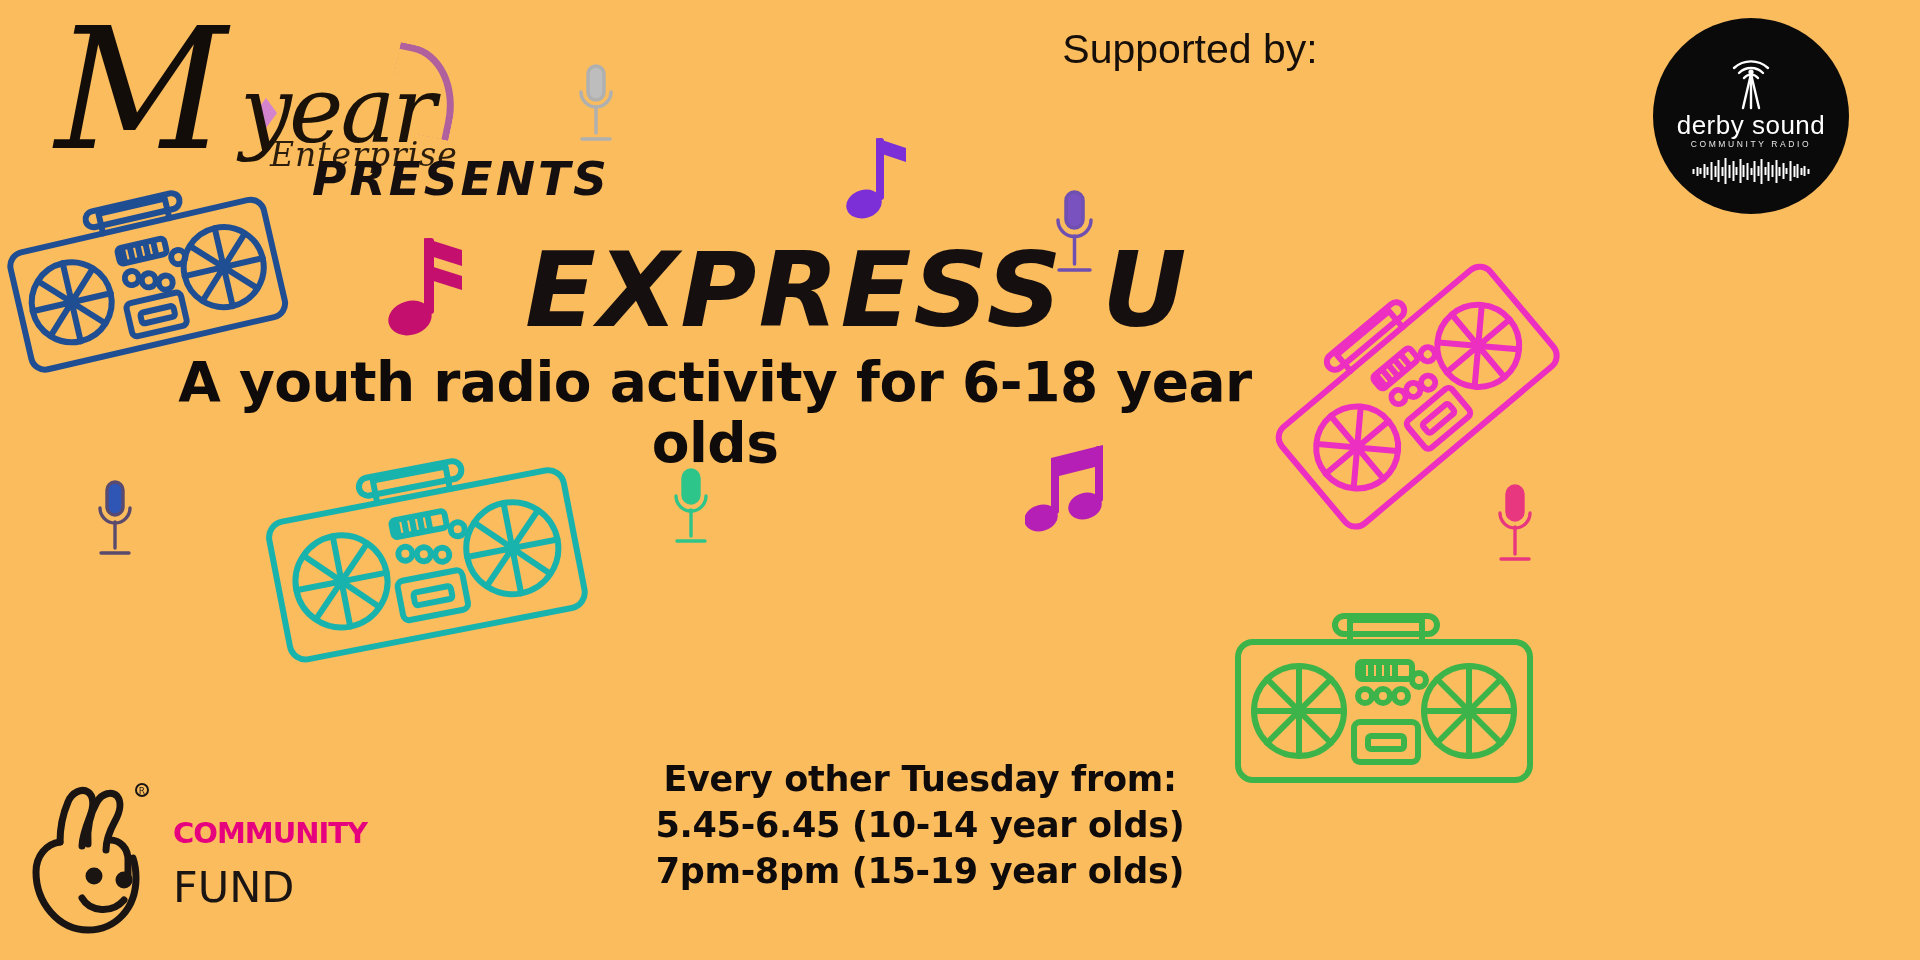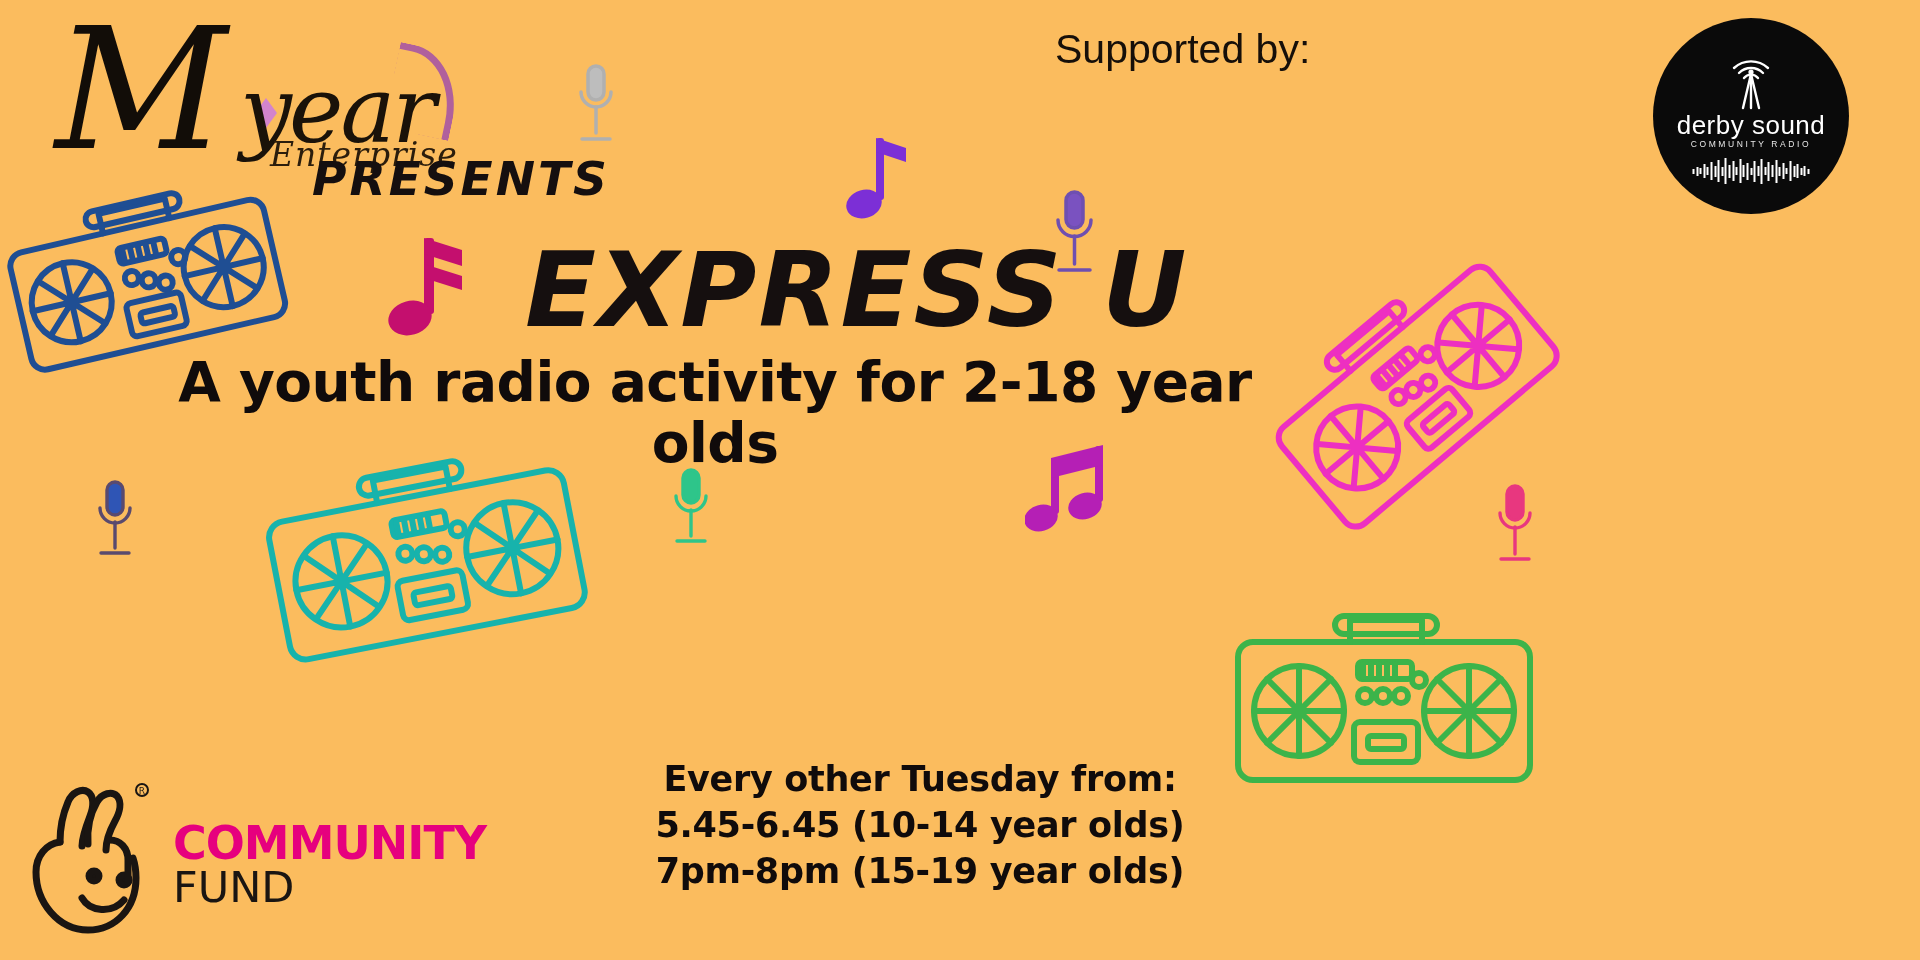--- a/index.html
+++ b/index.html
@@ -72,21 +72,21 @@
   
   #subtitle{
     left:150px;top:352px;width:1130px;text-align:center;
     font-family:"DejaVu Sans", sans-serif;
     font-weight:700;font-size:55px;color:#100b0b;
     letter-spacing:-.5px;line-height:1.1;
   }
 
   
   #supported-by{
-    left:1055px;top:26px;width:270px;text-align:left;
+    left:1055px;top:26px;width:270px;text-align:center;
     font-family:"Liberation Sans", sans-serif;
     font-size:41px;color:#160f09;font-weight:400;
   }
 
   
   #derby-logo{left:1653px;top:18px;width:196px;height:196px;}
   #derby-logo .disc{
     position:absolute;inset:0;border-radius:50%;background:#0a0a0a;
   }
   #derby-logo .tower{position:absolute;left:50%;top:40px;
@@ -106,21 +106,21 @@
     display:flex;align-items:center;gap:1.6px;height:26px;
   }
   #derby-logo .ds-wave i{display:block;width:2px;background:#fff;}
 
   
   #cfund{left:30px;top:780px;width:420px;height:180px;}
   #cfund .cf-hand{position:absolute;left:0;top:0;}
   #cfund .cf-word1{
     position:absolute;left:143px;top:36px;
     font-family:"DejaVu Sans", sans-serif;font-weight:700;
-    font-size:46px;color:#e6007e;letter-spacing:-1px;
+    font-size:29px;color:#e6007e;letter-spacing:-1px;
   }
   #cfund .cf-word2{
     position:absolute;left:143px;top:82px;
     font-family:"DejaVu Sans", sans-serif;font-weight:400;
     font-size:43px;color:#1a1512;letter-spacing:0px;
   }
 
   
   #schedule{
     left:560px;top:750px;width:720px;text-align:center;
@@ -293,21 +293,21 @@
   </div>
 
   <div class="abs" id="presents">
     <span class="glitch" data-text="PRESENTS">PRESENTS</span>
   </div>
 
   <div class="abs" id="title">
     <span class="glitch" data-text="EXPRESS U">EXPRESS U</span>
   </div>
 
-  <div class="abs" id="subtitle">A youth radio activity for 2-18 year olds</div>
+  <div class="abs" id="subtitle">A youth radio activity for 6-18 year olds</div>
 
   <div class="abs" id="supported-by">Supported by:</div>
 
   <div class="abs" id="derby-logo">
     <div class="disc"></div>
     <svg class="tower" width="62" height="52" viewBox="0 0 62 52">
       <g fill="none" stroke="#fff" stroke-width="2.4" stroke-linecap="round">
         <path d="M31 16v34"></path>
         <path d="M31 16l-8 34M31 16l8 34"></path>
         <path d="M24 20a9 9 0 0 1 14 0"></path>

